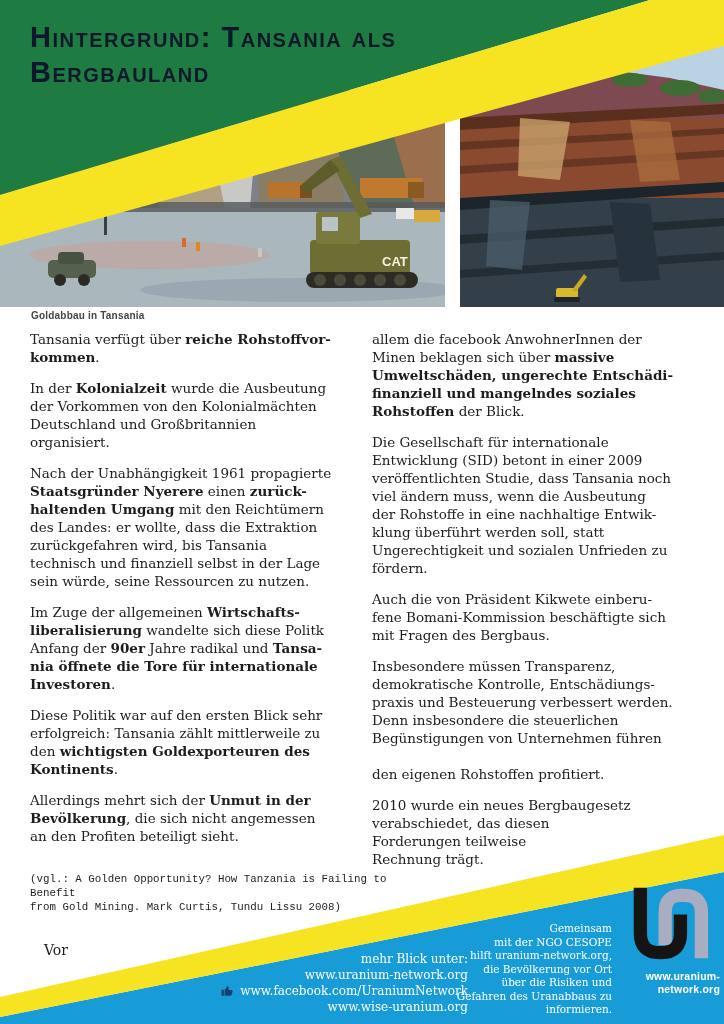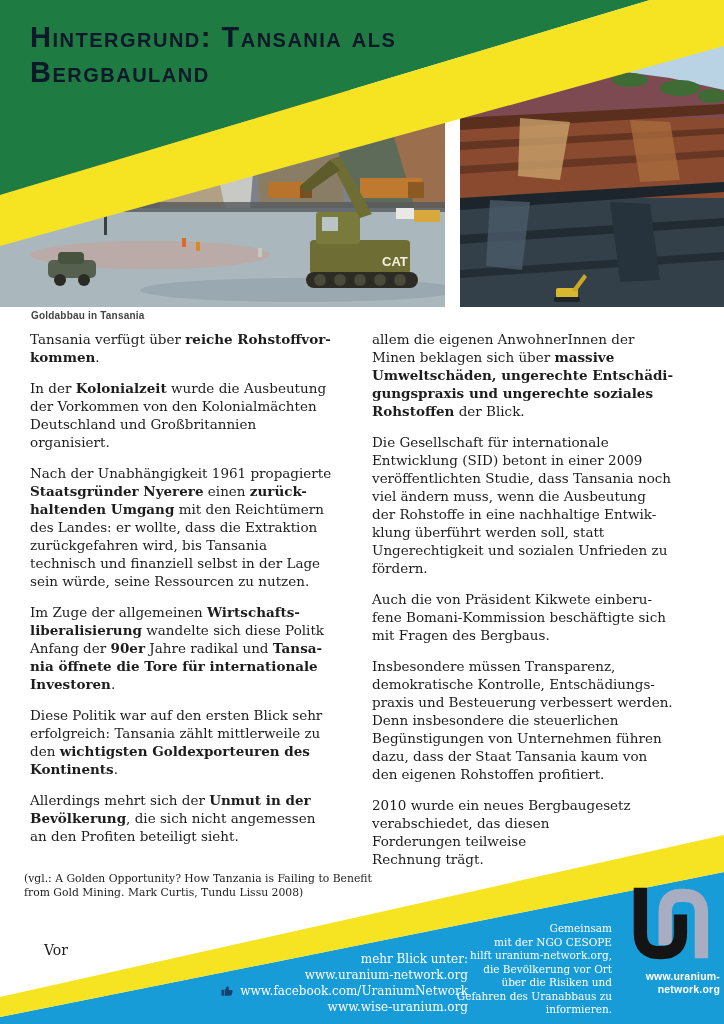--- a/index.html
+++ b/index.html
@@ -16,21 +16,21 @@
   #photo-left{left:0;top:90px;z-index:1;}
   #photo-right{left:460px;top:30px;z-index:1;}
   #photo-caption{left:31px;top:310px;z-index:2;font-family:"Liberation Sans",sans-serif;
       font-size:10px;font-weight:700;color:#444;letter-spacing:.2px;}
   
   .col{top:330px;width:332px;z-index:2;font-size:13.5px;line-height:18px;}
   #column-left{left:30px;}
   #column-right{left:372px;}
   .col p{margin:0 0 13px 0;}
   .bold{font-weight:bold;}
-  #footnote{left:24px;top:872px;width:390px;z-index:4;font-size:10.8px;line-height:14px;}
+  #footnote{left:30px;top:872px;width:390px;z-index:4;font-size:10.8px;line-height:14px;font-family:Liberation Mono, monospace;}
   #vor-label{left:44px;top:942px;z-index:4;font-size:14px;}
   
   #footer-stripes{left:0;top:820px;z-index:2;pointer-events:none;}
   .footer-text{z-index:5;color:#ffffff;text-align:right;}
   #footer-info-block{right:256px;top:951px;font-size:12px;line-height:16px;}
   #fb-line .ico{display:inline-block;vertical-align:-2px;margin-right:6px;}
   #footer-cesope-block{right:112px;top:922px;font-size:10.5px;line-height:13.5px;}
   #logo-block{right:4px;top:884px;width:102px;z-index:5;text-align:right;}
   #logo-url{margin-top:4px;color:#ffffff;font-family:"Liberation Sans",sans-serif;
       font-weight:700;font-size:10.5px;line-height:13px;letter-spacing:.2px;}
@@ -132,24 +132,24 @@
 
   <div id="column-left" class="abs col">
       <p><span>Tansania verfügt über </span><span class="bold">reiche Rohstoffvor-</span><br><span class="bold">kommen</span><span>.</span></p>
       <p><span>In der </span><span class="bold">Kolonialzeit</span><span> wurde die Ausbeutung</span><br><span>der Vorkommen von den Kolonialmächten</span><br><span>Deutschland und Großbritannien</span><br><span>organisiert.</span></p>
       <p><span>Nach der Unabhängigkeit 1961 propagierte</span><br><span class="bold">Staatsgründer Nyerere</span><span> einen </span><span class="bold">zurück-</span><br><span class="bold">haltenden Umgang</span><span> mit den Reichtümern</span><br><span>des Landes: er wollte, dass die Extraktion</span><br><span>zurückgefahren wird, bis Tansania</span><br><span>technisch und finanziell selbst in der Lage</span><br><span>sein würde, seine Ressourcen zu nutzen.</span></p>
       <p><span>Im Zuge der allgemeinen </span><span class="bold">Wirtschafts-</span><br><span class="bold">liberalisierung</span><span> wandelte sich diese Politk</span><br><span>Anfang der </span><span class="bold">90er</span><span> Jahre radikal und </span><span class="bold">Tansa-</span><br><span class="bold">nia öffnete die Tore für internationale</span><br><span class="bold">Investoren</span><span>.</span></p>
       <p><span>Diese Politik war auf den ersten Blick sehr</span><br><span>erfolgreich: Tansania zählt mittlerweile zu</span><br><span>den </span><span class="bold">wichtigsten Goldexporteuren des</span><br><span class="bold">Kontinents</span><span>.</span></p>
       <p><span>Allerdings mehrt sich der </span><span class="bold">Unmut in der</span><br><span class="bold">Bevölkerung</span><span>, die sich nicht angemessen</span><br><span>an den Profiten beteiligt sieht.</span></p>
     </div>
   <div id="column-right" class="abs col">
-      <p><span>allem die eigenen AnwohnerInnen der</span><br><span>Minen beklagen sich über </span><span class="bold">massive</span><br><span class="bold">Umweltschäden, ungerechte Entschädi-</span><br><span class="bold">gungspraxis und ungerechte soziales</span><br><span class="bold">Rohstoffen</span><span> der Blick.</span></p>
+      <p><span>allem die facebook AnwohnerInnen der</span><br><span>Minen beklagen sich über </span><span class="bold">massive</span><br><span class="bold">Umweltschäden, ungerechte Entschädi-</span><br><span class="bold">finanziell und mangelndes soziales</span><br><span class="bold">Rohstoffen</span><span> der Blick.</span></p>
       <p><span>Die Gesellschaft für internationale</span><br><span>Entwicklung (SID) betont in einer 2009</span><br><span>veröffentlichten Studie, dass Tansania noch</span><br><span>viel ändern muss, wenn die Ausbeutung</span><br><span>der Rohstoffe in eine nachhaltige Entwik-</span><br><span>klung überführt werden soll, statt</span><br><span>Ungerechtigkeit und sozialen Unfrieden zu</span><br><span>fördern.</span></p>
       <p><span>Auch die von Präsident Kikwete einberu-</span><br><span>fene Bomani-Kommission beschäftigte sich</span><br><span>mit Fragen des Bergbaus.</span></p>
-      <p><span>Insbesondere müssen Transparenz,</span><br><span>demokratische Kontrolle, Entschädiungs-</span><br><span>praxis und Besteuerung verbessert werden.</span><br><span>Denn insbesondere die steuerlichen</span><br><span>Begünstigungen von Unternehmen führen</span><br><span>dazu, dass der Staat Tansania kaum von</span><br><span>den eigenen Rohstoffen profitiert.</span></p>
+      <p><span>Insbesondere müssen Transparenz,</span><br><span>demokratische Kontrolle, Entschädiungs-</span><br><span>praxis und Besteuerung verbessert werden.</span><br><span>Denn insbesondere die steuerlichen</span><br><span>Begünstigungen von Unternehmen führen</span><br><br><span>den eigenen Rohstoffen profitiert.</span></p>
       <p><span>2010 wurde ein neues Bergbaugesetz</span><br><span>verabschiedet, das diesen</span><br><span>Forderungen teilweise</span><br><span>Rechnung trägt.</span></p>
     </div>
 
   <div id="footnote" class="abs">(vgl.: A Golden Opportunity? How Tanzania is Failing to Benefit<br>from Gold Mining. Mark Curtis, Tundu Lissu 2008)</div>
 
   <div id="vor-label" class="abs">Vor</div>
 
   <svg id="footer-stripes" class="abs" width="724" height="204" viewBox="0 820 724 204">
     <polygon points="0,1017 724,872 724,1024 0,1024" fill="#189cd8"></polygon>
     <polygon points="0,997 724,835 724,872 0,1017" fill="#f6e321"></polygon>

